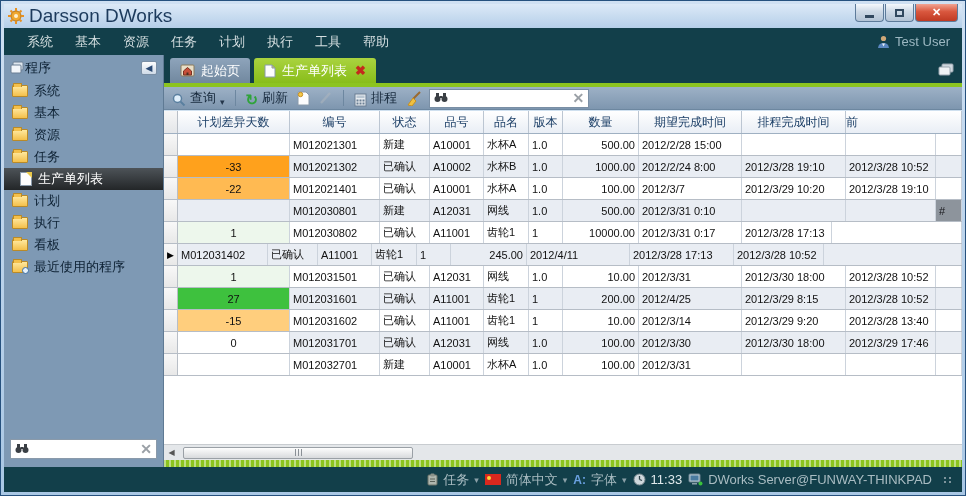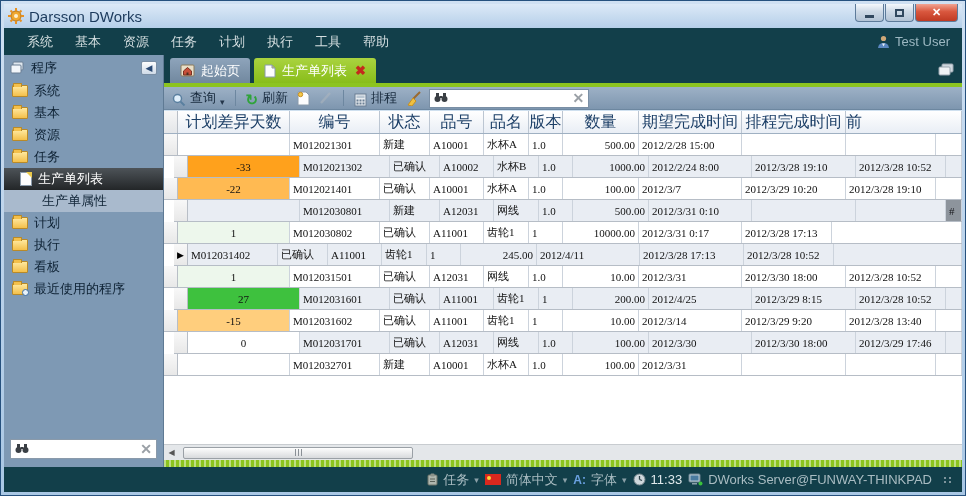--- a/index.html
+++ b/index.html
@@ -6,41 +6,41 @@
   html,body { width:966px; height:496px; }
   body { font-family:"Liberation Sans", sans-serif; font-size:13px; overflow:hidden; }
 
   .window { width:966px; height:496px; border:1px solid #26517e;
     background:linear-gradient(#cfe0f2,#a9c7e4); padding:3px; display:flex; flex-direction:column; }
 
   
   .titlebar { height:24px; display:flex; align-items:center; padding:0 4px;
     background:linear-gradient(#dce9f7,#b5cfe9); }
   .title-icon { width:16px; height:16px; margin-right:5px; }
-  .title-text { color:#1c3a5c; font-size:15px; }
+  .title-text { color:#1c3a5c; font-size:19px; }
   .winbtns { margin-left:auto; display:flex; gap:1px; padding-top:0; align-self:flex-start; }
   .wbtn { width:29px; height:18px; border:1px solid #5d7b9a; border-top:none; border-radius:0 0 4px 4px;
     background:linear-gradient(#f4f8fc,#cdd9e6 45%,#b3c4d6); display:flex; align-items:center; justify-content:center;
     font-size:11px; color:#2a3f55; cursor:pointer; }
   .wbtn.close { width:43px; background:linear-gradient(#f2a492,#d9573e 45%,#c03a23); color:#fff; font-weight:bold; }
   .wbtn .minbar { width:9px; height:3px; background:#31485f; margin-top:7px; }
   .wbtn .maxbox { width:9px; height:8px; border:2px solid #31485f; }
 
   
   .menubar { height:27px; background:#123f4a; display:flex; align-items:center; padding:0 12px; }
   .menu-item { color:#d4dee0; margin:0 11px; cursor:pointer; }
   .menu-user { margin-left:auto; display:flex; align-items:center; gap:5px; color:#9db8c2; }
 
   
   .bodyrow { flex:1; display:flex; min-height:0; }
 
   
   .sidebar { width:160px; background:#7e99b4; border-right:1px solid #5c7astuff; border-right:1px solid #5f7a94;
     display:flex; flex-direction:column; }
-  .side-header { height:25px; display:flex; align-items:center; padding:0 6px; gap:6px; color:#0e2234; }
+  .side-header { height:25px; display:flex; align-items:center; padding:0 6px; color:#0e2234; }
   .collapse-btn { margin-left:auto; width:16px; height:14px; background:linear-gradient(#fdfdfd,#cfdbe8);
     border:1px solid #7a8fa5; border-radius:2px; font-size:9px; color:#2a4a74; text-align:center; line-height:12px; cursor:pointer; }
   .side-item { height:22px; display:flex; align-items:center; gap:6px; padding:0 8px; color:#0e2234; cursor:pointer; }
   .side-item.selected { background:linear-gradient(#4d5358,#232628); color:#fff; }
   .side-item.sub-sel { background:#a9bacd; }
   .folder-ic { width:16px; height:12px; position:relative; background:linear-gradient(#ffe9a0,#f4c04a);
     border:1px solid #b98a28; border-radius:1px; flex:0 0 auto; }
   .folder-ic:before { content:""; position:absolute; top:-3px; left:0; width:7px; height:3px;
     background:#f4c04a; border:1px solid #b98a28; border-bottom:none; border-radius:1px 1px 0 0; }
   .clockdot { position:absolute; right:-2px; bottom:-2px; width:7px; height:7px; border-radius:50%;
@@ -73,25 +73,25 @@
   .tool-search { width:160px; height:19px; background:#fff; border:1px solid #7a8fa5; display:flex;
     align-items:center; padding:0 4px; gap:4px; }
   .tool-search input { flex:1; border:none; outline:none; min-width:0; font-size:12px; }
   .refresh-g { color:#2fa33a; font-size:15px; font-weight:bold; line-height:1; }
   .disabled { opacity:.55; }
 
   
   .tablewrap { flex:1; display:flex; flex-direction:column; background:#fff; min-height:0; overflow:hidden; }
   .thead { height:24px; display:flex; background:linear-gradient(#ffffff,#e9eef5);
     border-top:1px solid #cfe0ef; border-bottom:1px solid #9fb0c2; }
-  .th { color:#1b3e66; font-size:16px; display:flex; align-items:center; justify-content:center;
+  .th { color:#1b3e66; font-size:12px; display:flex; align-items:center; justify-content:center;
     border-right:1px solid #bcc6d2; overflow:hidden; white-space:nowrap; flex:0 0 auto; }
   .selcol { width:14px; flex:0 0 14px; background:linear-gradient(#f6f6f6,#e4e6e9); border-right:1px solid #b8bec6; }
-  .trow { height:22px; display:flex; border-bottom:1px solid #b6bdc6; font-family:Liberation Serif, serif; font-size:11px; }
-  .trow.even { background:#e9edf3;margin-left:10px; }
+  .trow { height:22px; display:flex; border-bottom:1px solid #b6bdc6; font-family:Liberation Sans, sans-serif; font-size:11px; }
+  .trow.even { background:#e9edf3; }
   .td { display:flex; align-items:center; padding:0 3px; border-right:1px solid #ccd3dc;
     overflow:hidden; white-space:nowrap; color:#111; flex:0 0 auto; }
   .td.right { justify-content:flex-end; }
   .td.center { justify-content:center; }
   .rowsel { width:14px; flex:0 0 14px; background:linear-gradient(#f8f8f8,#e8e8e8);
     border-right:1px solid #b8bec6; display:flex; align-items:center; justify-content:center;
     font-size:9px; color:#000; }
   .extra-flag { background:#8d949c; color:#16161a; }
   .tfiller { flex:1; background:#fff; }
 
@@ -201,23 +201,20 @@
             <span class="folder-ic"></span>
             <span>资源</span>
           </div>
           <div class="side-item">
             <span class="folder-ic"></span>
             <span>任务</span>
           </div>
           <div class="side-item selected" style="padding-left: 16px;">
             <span class="doc-ic"></span>
             <span>生产单列表</span>
-          </div>
-          <div class="side-item sub-sel" style="padding-left: 38px;">
-            <span>生产单属性</span>
           </div>
           <div class="side-item">
             <span class="folder-ic"></span>
             <span>计划</span>
           </div>
           <div class="side-item">
             <span class="folder-ic"></span>
             <span>执行</span>
           </div>
           <div class="side-item">

